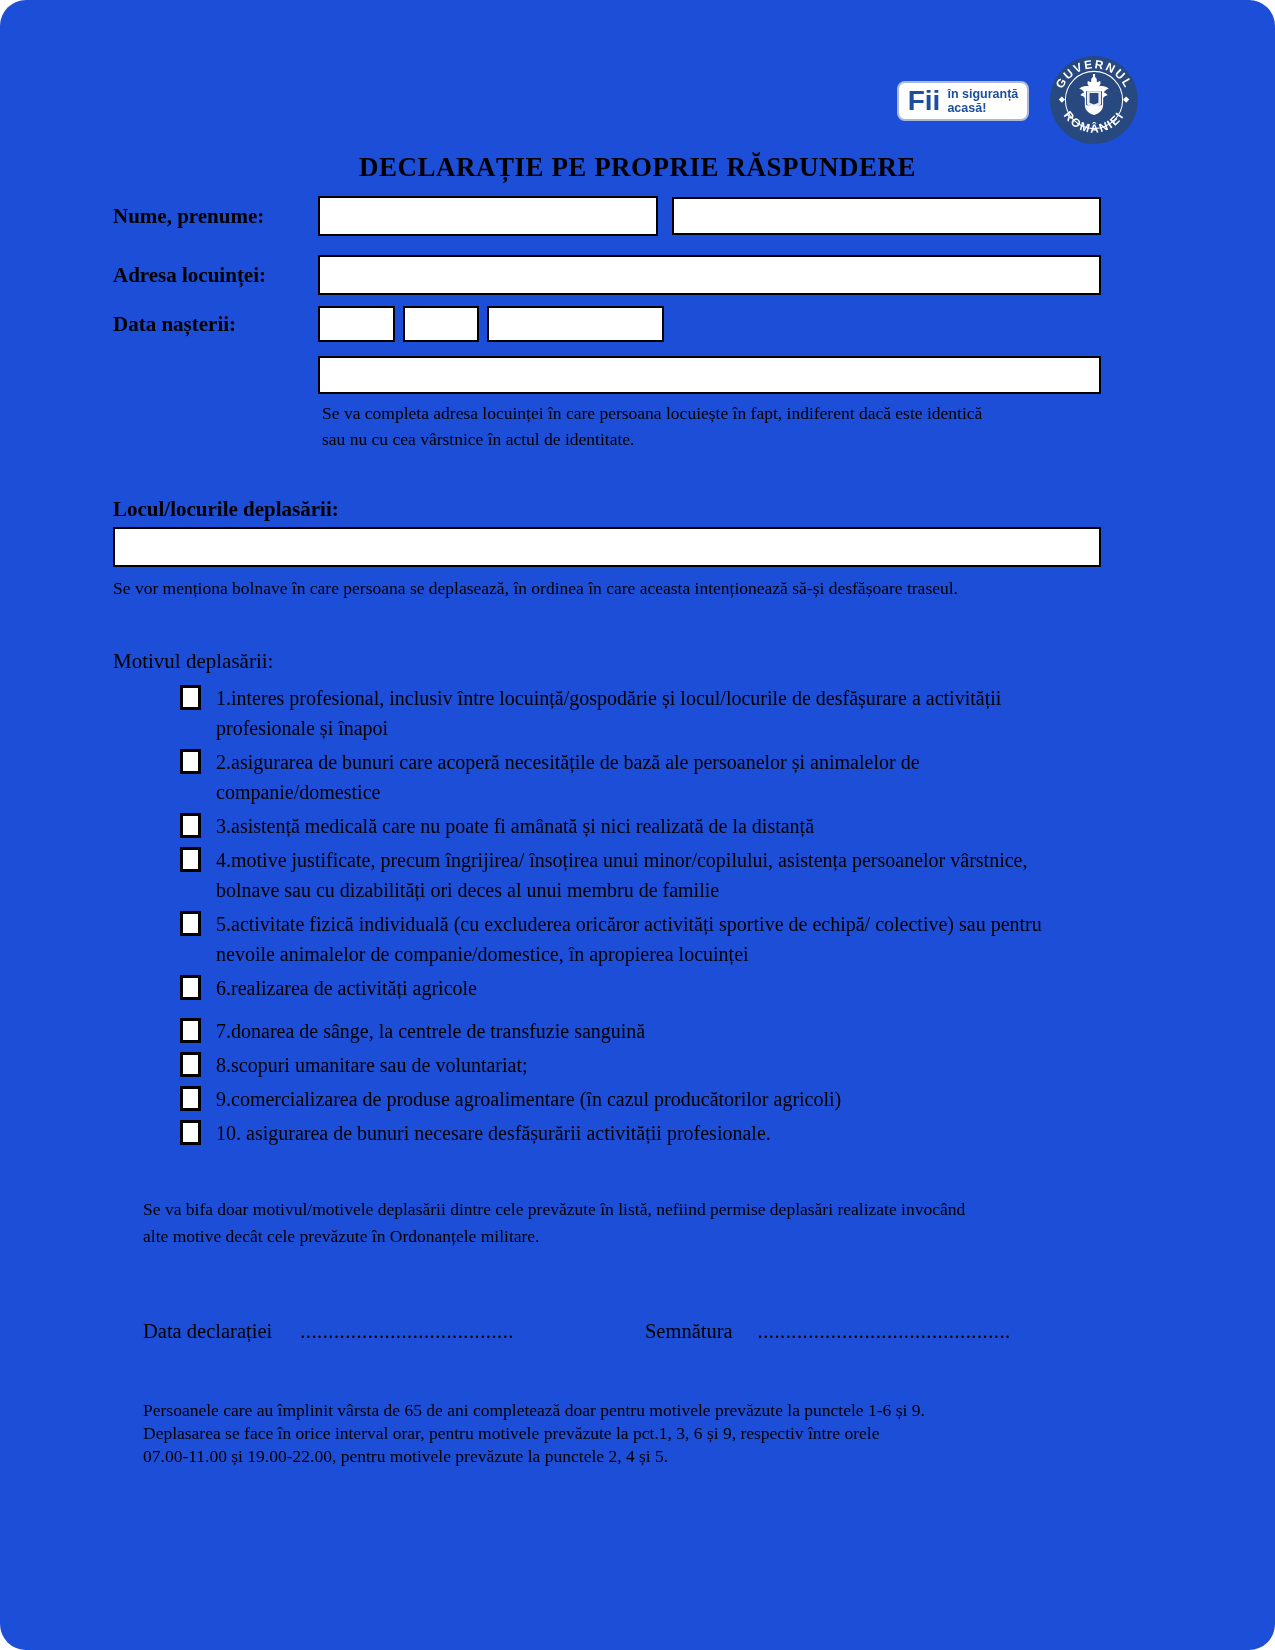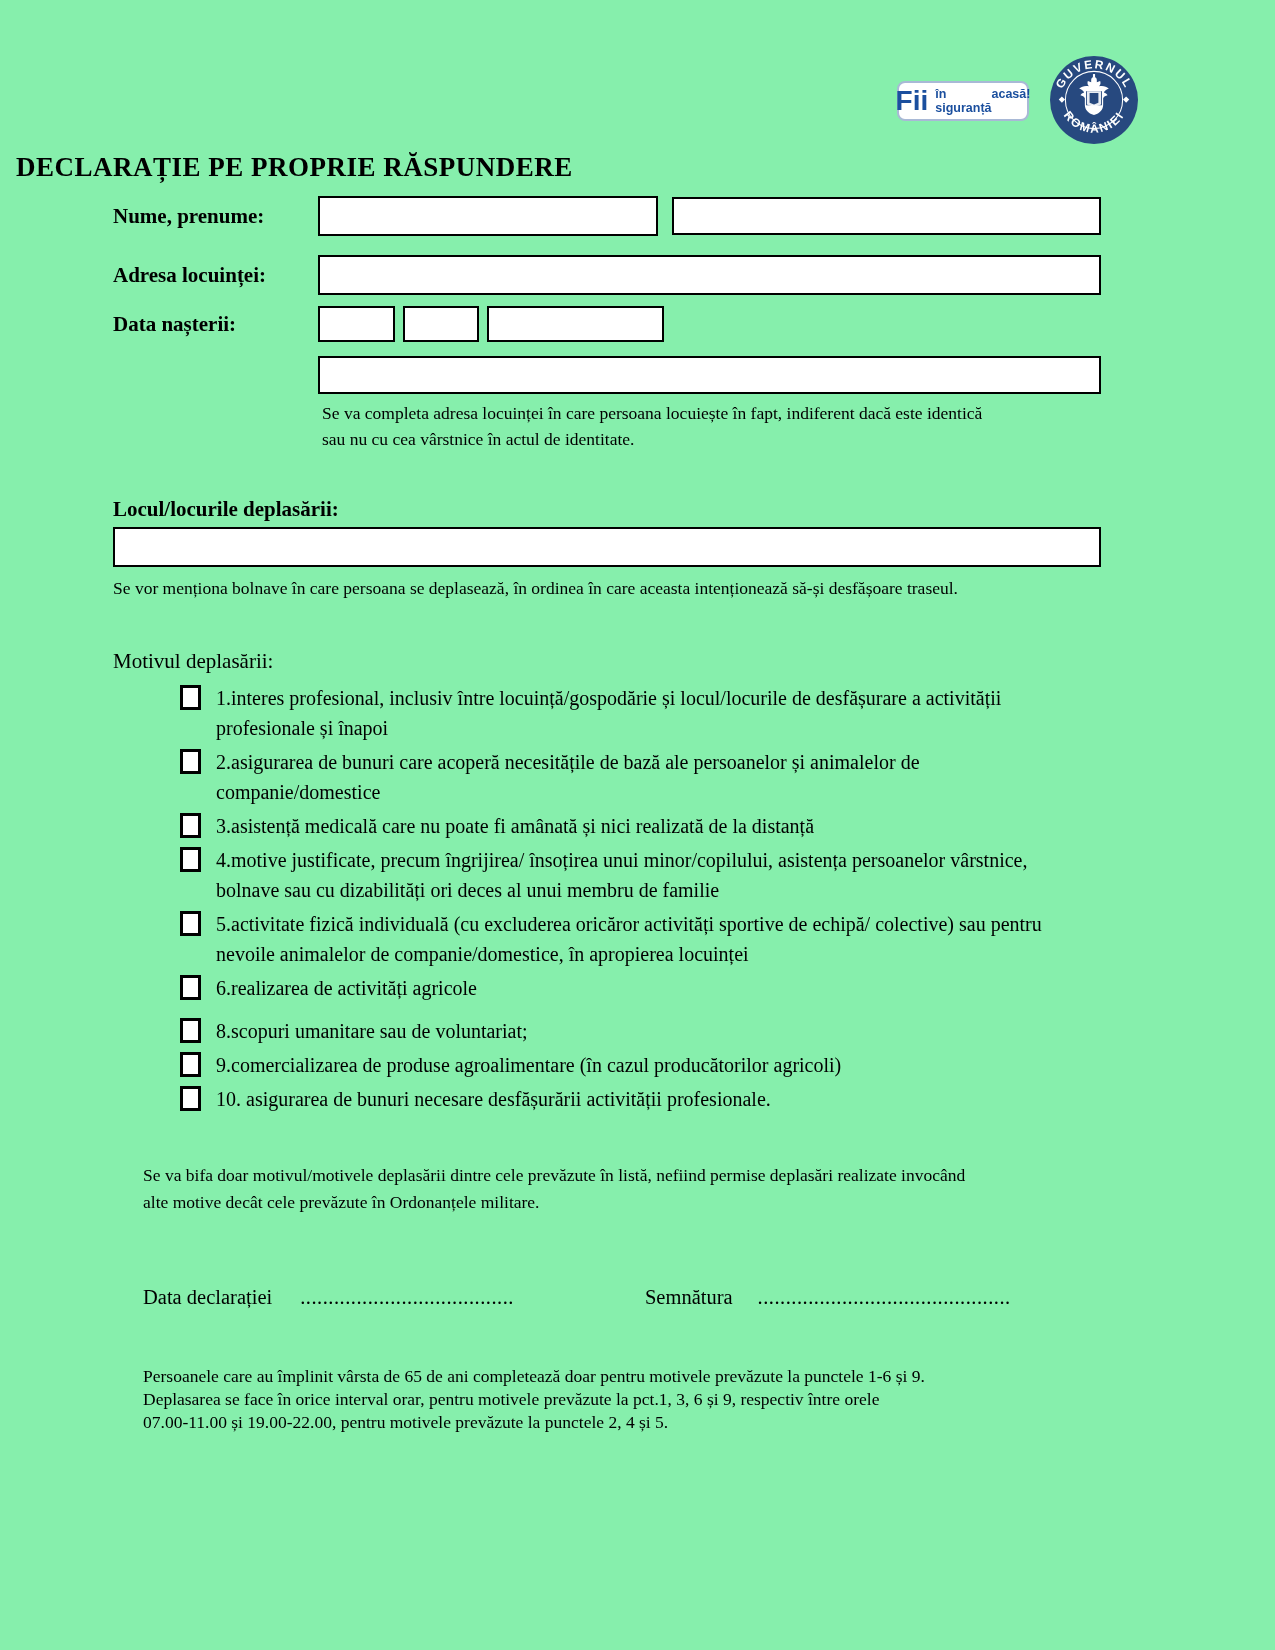--- a/index.html
+++ b/index.html
@@ -1,43 +1,44 @@
 <!DOCTYPE html>
 <html style="--brand-blue: #1b4f9e; --seal-navy: #27497f;"><head>
 <meta charset="utf-8">
 <style>
   * { margin:0; padding:0; box-sizing:border-box; }
   html,body { background:#ffffff; }
   .page {
     position:relative;
     width:1275px; height:1650px;
-    background:#86efac;
+    background:#1d4ed8;
     font-family:"Liberation Serif", serif;
     color:#000;
     padding:0 174px 0 113px;
     overflow:hidden;
+    border-radius:26px;
   }
   
   .header { position:relative; height:150px; }
   .badge {
     position:absolute; left:784px; top:81px;  
     width:132px; height:40px;
     border:2px solid #a9b9d6; border-radius:8px;
     display:flex; align-items:center; justify-content:center;
     gap:7px; background:#fff;
     font-family:"Liberation Sans", sans-serif;
     color:var(--brand-blue,#1b4f9e);
   }
   .badge-fii { font-size:28px; font-weight:bold; line-height:28px; }
-  .badge-lines { display:flex; font-size:12.5px; font-weight:bold; line-height:14px; }
+  .badge-lines { display:flex; flex-direction:column; font-size:12.5px; font-weight:bold; line-height:14px; }
   .seal { position:absolute; left:937px; top:56px; width:88px; height:88px; } 
   .title {
     position:absolute; left:0; right:0; top:149px;
-    font-size:27px; font-weight:bold;
-    line-height:36px; letter-spacing:.5px;padding-left:16px;
+    text-align:center; font-size:27px; font-weight:bold;
+    line-height:36px; letter-spacing:.5px;
   }
   
   .field-row { display:flex; align-items:center; }
   .field-label { width:205px; font-size:21px; font-weight:bold; flex:none; }
   .tbox {
     border:2px solid #000; background:#fff; border-radius:0;
     font-family:"Liberation Serif", serif; font-size:19px; padding:0 8px;
     outline:none;
   }
   .row-name { margin-top:46px; height:40px; }
@@ -168,20 +169,24 @@
     <div class="reason">
       <span class="checkbox"></span>
       <span class="reason-text">5.activitate fizică individuală (cu excluderea oricăror activități sportive de echipă/ colective) sau pentru nevoile animalelor de companie/domestice, în apropierea locuinței</span>
     </div>
 
     <div class="reason">
       <span class="checkbox"></span>
       <span class="reason-text">6.realizarea de activități agricole</span>
     </div>
 
+    <div class="reason">
+      <span class="checkbox"></span>
+      <span class="reason-text">7.donarea de sânge, la centrele de transfuzie sanguină</span>
+    </div>
 
     <div class="reason">
       <span class="checkbox"></span>
       <span class="reason-text">8.scopuri umanitare sau de voluntariat;</span>
     </div>
 
     <div class="reason">
       <span class="checkbox"></span>
       <span class="reason-text">9.comercializarea de produse agroalimentare (în cazul producătorilor agricoli)</span>
     </div>

